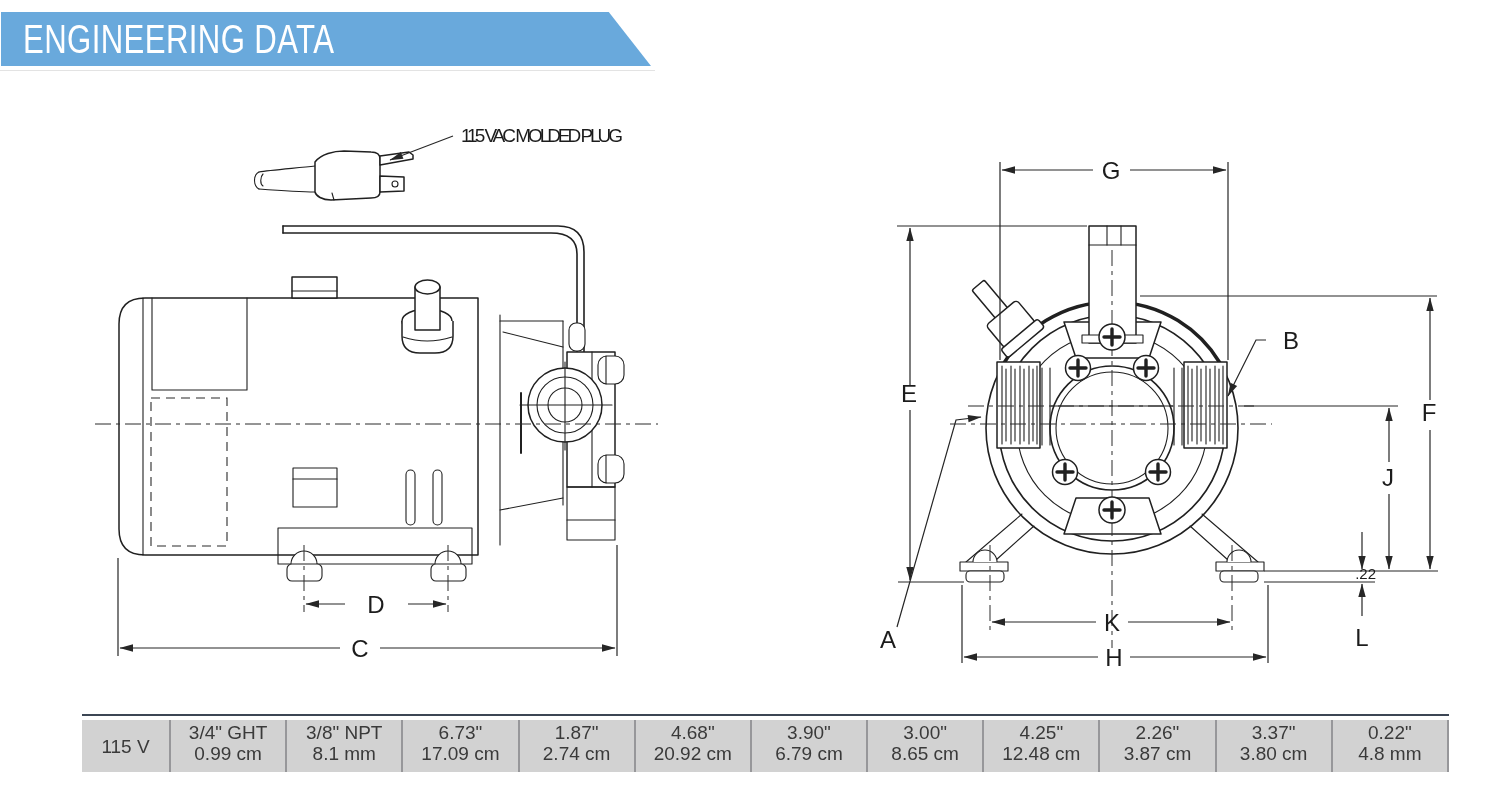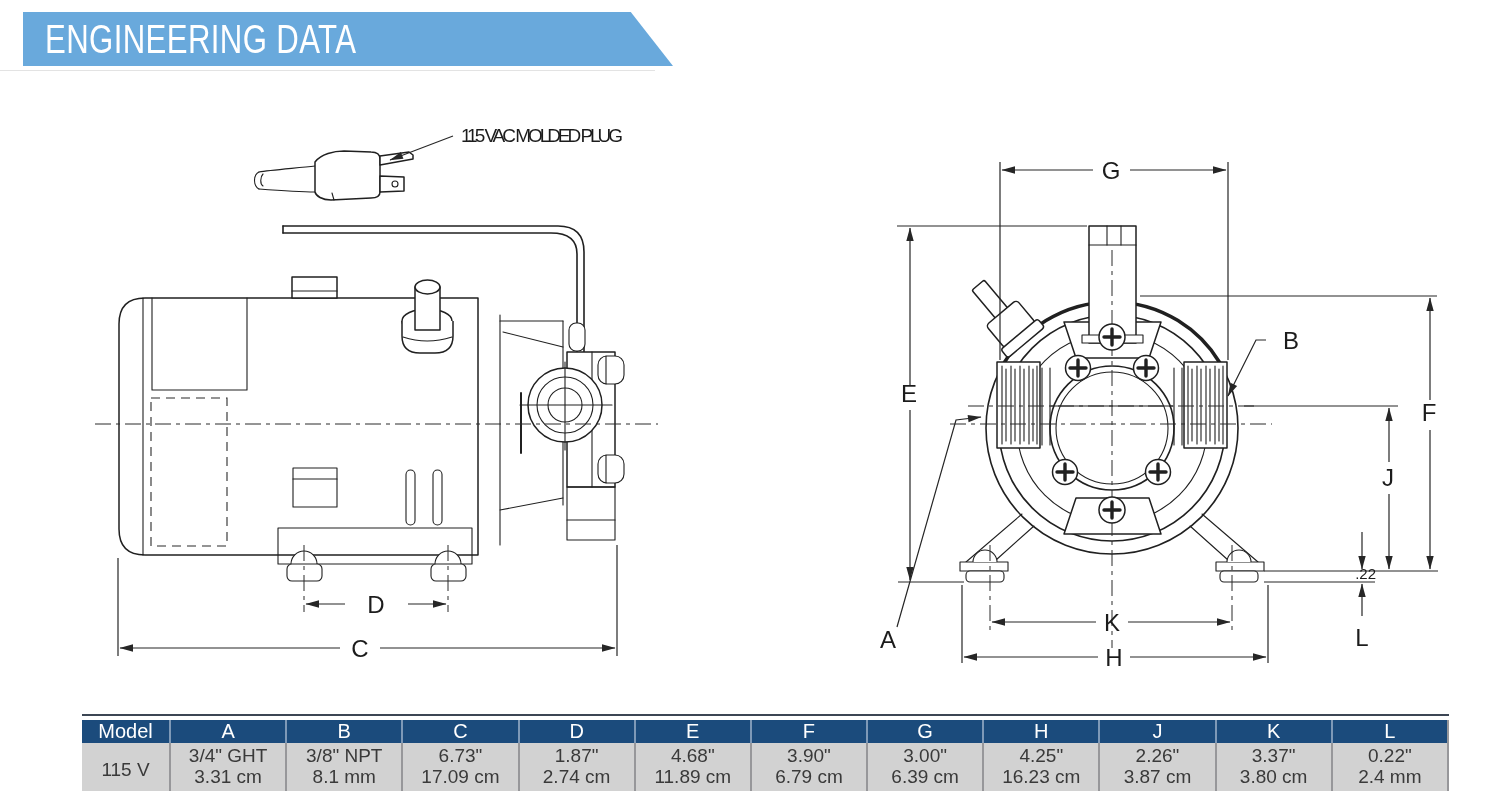--- a/index.html
+++ b/index.html
@@ -1,19 +1,19 @@
 <!DOCTYPE html>
 <html><head>
 <meta charset="utf-8">
 <style>
   html,body{margin:0;padding:0;background:#fff;}
   #stage{position:relative;width:1500px;height:791px;background:#fff;overflow:hidden;
          font-family:"Liberation Sans", sans-serif;}
   
-  #banner{position:absolute;left:23px;top:12px;width:650px;height:54px;background:#69a9dc;
+  #banner{position:absolute;left:1px;top:12px;width:650px;height:54px;background:#69a9dc;
           clip-path:polygon(0 0,93.5% 0,100% 100%,0 100%);}
   #banner .txt{position:absolute;left:22px;top:4px;color:#ffffff;font-size:41px;font-weight:400;
           letter-spacing:.5px;transform:scaleX(.76);transform-origin:left center;white-space:nowrap;}
   #banner-underline{position:absolute;left:0;top:70px;width:655px;height:1px;background:#e3e3e3;}
   
   #drawing{position:absolute;left:0;top:0;width:1500px;height:791px;}
   .o  {fill:none;stroke:#202020;stroke-width:1.6;stroke-linejoin:round;stroke-linecap:round;}
   .t  {fill:none;stroke:#202020;stroke-width:1.1;stroke-linejoin:round;stroke-linecap:round;}
   .w  {fill:#ffffff;stroke:#202020;stroke-width:1.5;stroke-linejoin:round;}
   .wt {fill:#ffffff;stroke:#202020;stroke-width:1.1;stroke-linejoin:round;}
@@ -271,78 +271,64 @@
           <col>
           <col>
           <col>
           <col>
           <col>
           <col>
           <col>
           <col>
       </colgroup>
       <tbody>
-          <tr>
-        <th>Model</th>
-        <th>A</th>
-        <th>B</th>
-        <th>C</th>
-        <th>D</th>
-        <th>E</th>
-        <th>F</th>
-        <th>G</th>
-        <th>H</th>
-        <th>J</th>
-        <th>K</th>
-        <th>L</th>
-      </tr>
       <tr>
         <td class="model">115 V</td>
         <td>
               <div>3/4" GHT</div>
-              <div>3.31 cm</div>
+              <div>0.99 cm</div>
             </td>
         <td>
               <div>3/8" NPT</div>
               <div>8.1 mm</div>
             </td>
         <td>
               <div>6.73"</div>
               <div>17.09 cm</div>
             </td>
         <td>
               <div>1.87"</div>
               <div>2.74 cm</div>
             </td>
         <td>
               <div>4.68"</div>
-              <div>11.89 cm</div>
+              <div>20.92 cm</div>
             </td>
         <td>
               <div>3.90"</div>
               <div>6.79 cm</div>
             </td>
         <td>
               <div>3.00"</div>
-              <div>6.39 cm</div>
+              <div>8.65 cm</div>
             </td>
         <td>
               <div>4.25"</div>
-              <div>16.23 cm</div>
+              <div>12.48 cm</div>
             </td>
         <td>
               <div>2.26"</div>
               <div>3.87 cm</div>
             </td>
         <td>
               <div>3.37"</div>
               <div>3.80 cm</div>
             </td>
         <td>
               <div>0.22"</div>
-              <div>2.4 mm</div>
+              <div>4.8 mm</div>
             </td>
       </tr>
     </tbody>
       </table>
   </div>
 
 </div>
 
 </body></html>

